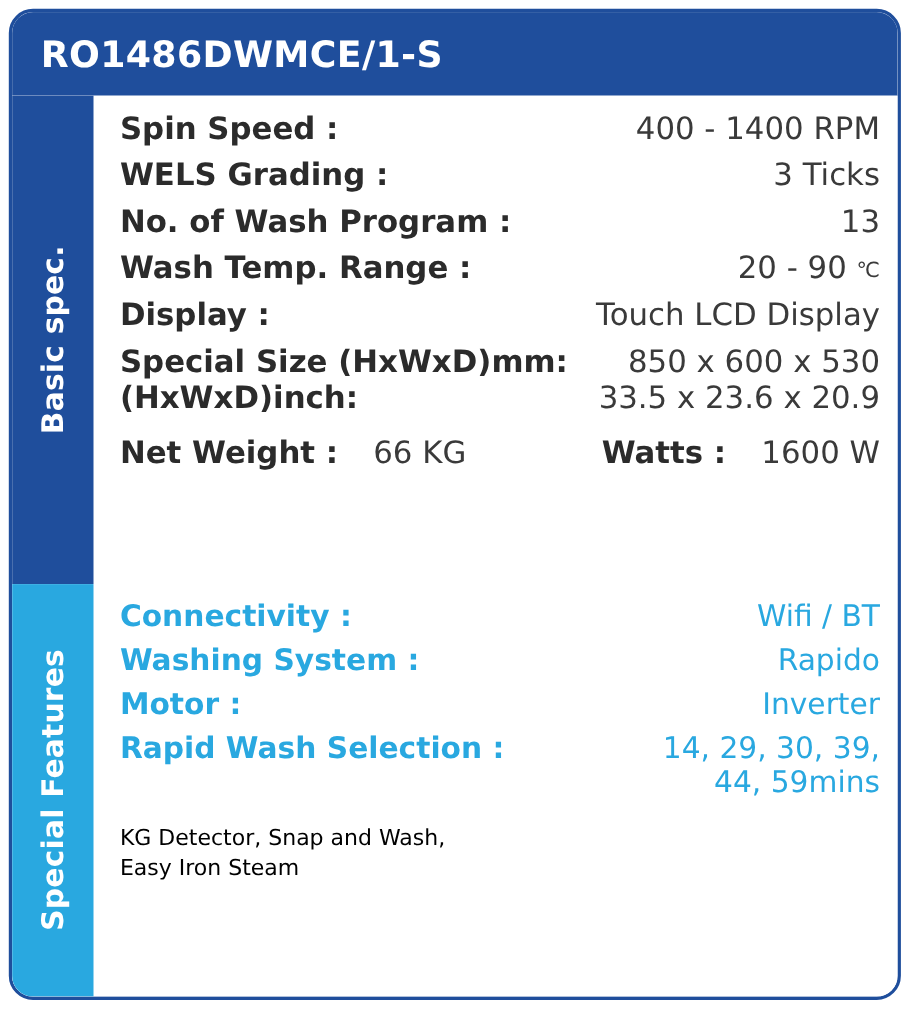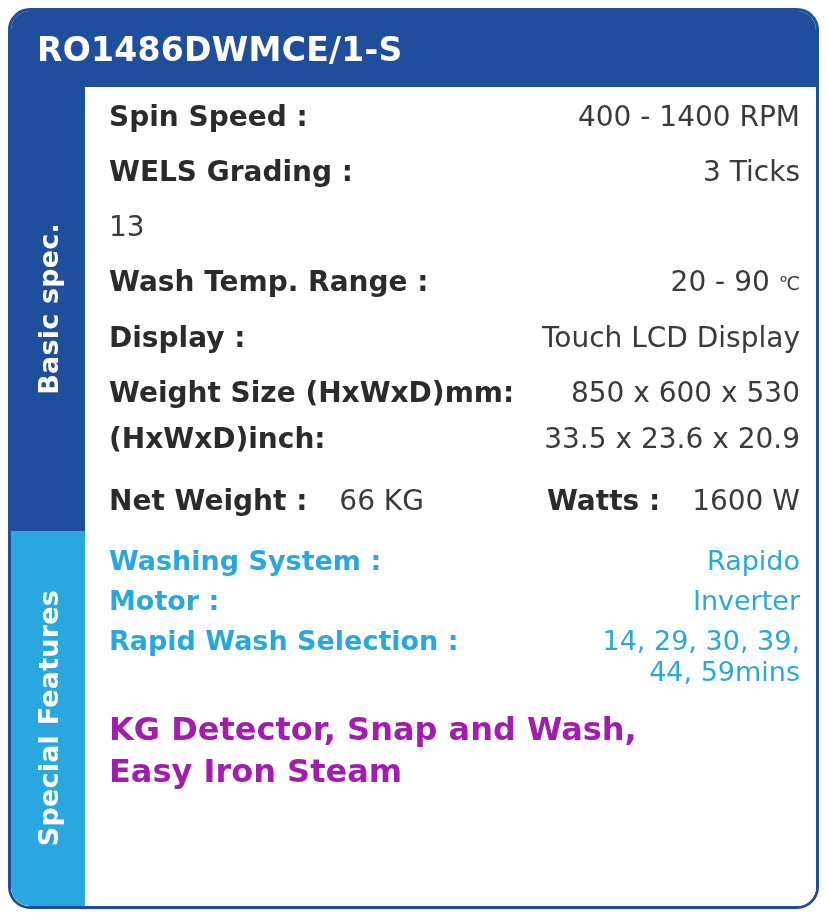--- a/index.html
+++ b/index.html
@@ -88,21 +88,21 @@
   .side-basic { background: #1f4e9c; }
   .side-special { background: #29a8e0; }
 
   .rows {
     flex: 1 1 auto;
     padding: 14px 16px 10px 24px;
     box-sizing: border-box;
     display: flex;
     flex-direction: column;
   }
-  .section.basic .rows { justify-content: space-between; }
+  .section.basic .rows { justify-content: flex-start; }
   .section.special .rows { padding-top: 14px; }
 
   .row {
     display: flex;
     align-items: baseline;
     justify-content: space-between;
     line-height: 1.12;
   }
 
   .basic-row {
@@ -134,23 +134,23 @@
     font-size: 27px;
     color: #29a8e0;
     margin-bottom: 9px;
     line-height: 1.15;
   }
   .sf-row .label { font-weight: bold; white-space: nowrap; }
   .sf-row .value { text-align: right; white-space: pre-line; }
   .sf-row.multi .value { line-height: 1.15; }
 
   .sf-note {
-    font-size: 32px;
-    font-weight: bold;
-    color: #a21caf;
+    font-size: 20px;
+    font-weight: normal;
+    color: #000000;
     line-height: 1.32;
     white-space: pre-line;
     margin-top: 12px;
   }
 </style>
 </head>
 <body>
 
 <div class="spec-card">
 
@@ -170,37 +170,38 @@
           <div class="label">Spin Speed :</div>
           <div class="value">400 - 1400 RPM</div>
         </div>
 
         <div class="row basic-row">
           <div class="label">WELS Grading :</div>
           <div class="value">3 Ticks</div>
         </div>
 
         <div class="row basic-row">
+          <div class="label">No. of Wash Program :</div>
           <div class="value">13</div>
         </div>
 
         <div class="row basic-row">
           <div class="label">Wash Temp. Range :</div>
           <div class="value">
             <span>20 - 90 </span><span class="unit">℃</span>
           </div>
         </div>
 
         <div class="row basic-row">
           <div class="label">Display :</div>
           <div class="value">Touch LCD Display</div>
         </div>
 
         <div class="row basic-row size-row">
-          <div class="label">Weight Size (HxWxD)mm:</div>
+          <div class="label">Special Size (HxWxD)mm:</div>
           <div class="value">850 x 600 x 530</div>
         </div>
 
         <div class="row basic-row size-row2">
           <div class="label">(HxWxD)inch:</div>
           <div class="value">33.5 x 23.6 x 20.9</div>
         </div>
 
         <div class="weight-row">
           <div class="label">Net Weight :</div>
@@ -212,20 +213,24 @@
 
       </div>
     </div>
 
     <div class="section special">
       <div class="side-label side-special">
         <span>Special Features</span>
       </div>
       <div class="rows">
 
+        <div class="sf-row">
+          <div class="label">Connectivity :</div>
+          <div class="value">Wifi / BT</div>
+        </div>
 
         <div class="sf-row">
           <div class="label">Washing System :</div>
           <div class="value">Rapido</div>
         </div>
 
         <div class="sf-row">
           <div class="label">Motor :</div>
           <div class="value">Inverter</div>
         </div>

